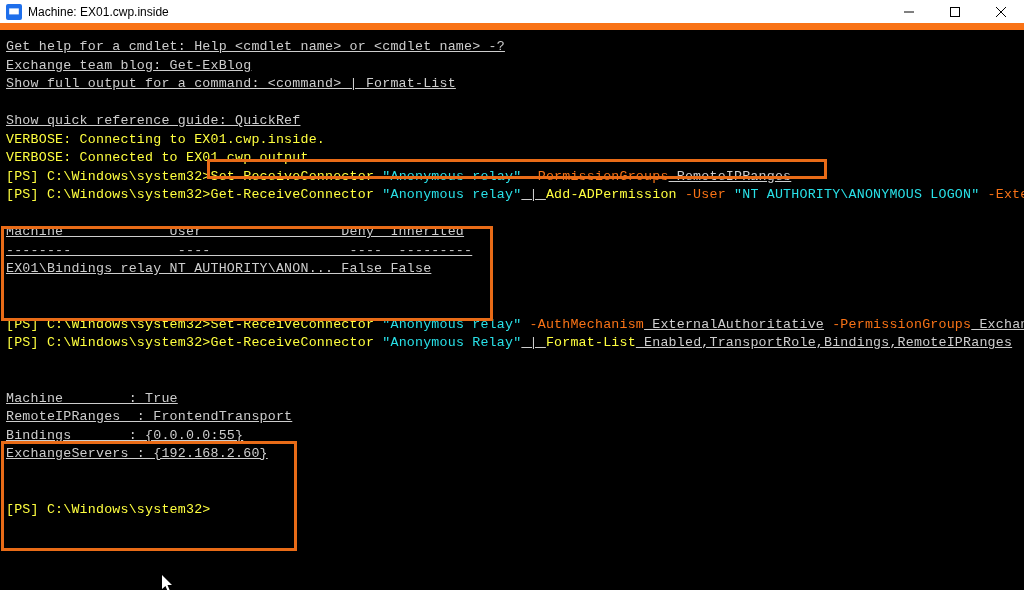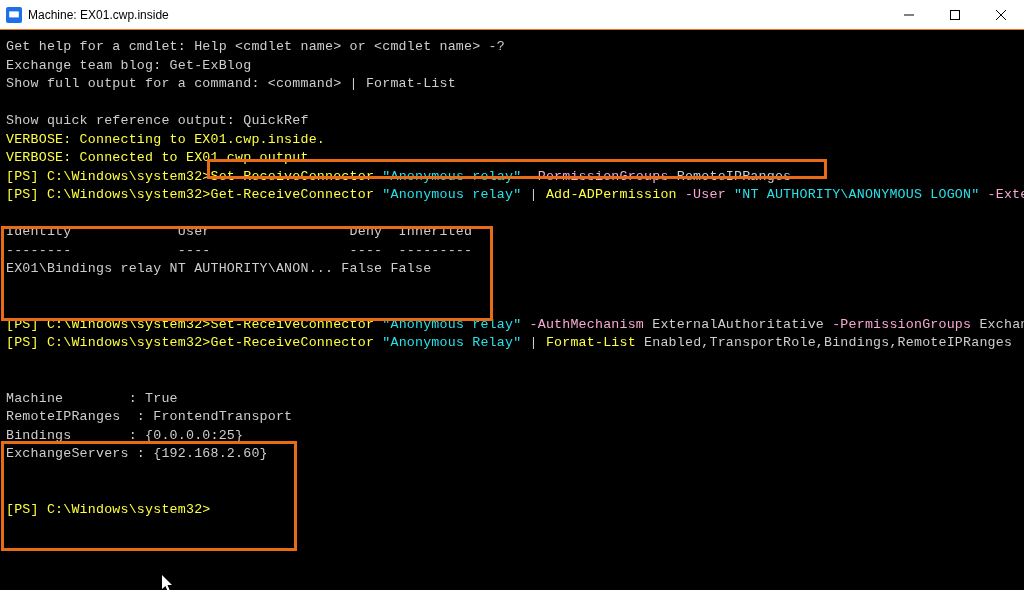--- a/index.html
+++ b/index.html
@@ -8,21 +8,21 @@
       height: 590px;
       background: #ffffff;
       font-family: Consolas, 'Courier New', monospace;
       overflow: hidden;
     }
     .titlebar {
       height: 30px;
       background: #ffffff;
       display: flex;
       align-items: center;
-      border-bottom: 1px solid #f97316;
+      border-bottom: 7px solid #f97316;
       padding-left: 6px;
     }
     .titlebar-icon {
       width: 16px;
       height: 16px;
       background: #1f6feb;
       border-radius: 2px;
       margin-right: 6px;
       display: inline-flex;
       align-items: center;
@@ -52,22 +52,22 @@
       height: 560px;
       padding: 8px 6px;
       font-size: 13.3px;
       line-height: 18.5px;
       white-space: pre;
       letter-spacing: 0.2px;
       position: relative;
     }
     .yellow { color: #ffff3f; }
     .cyan { color: #29e0e7; }
-    .darkgray { color: #f9a8d4; text-align: right; }
-    .offwhite { color: #cdcdcd; }
+    .darkgray { color: #f97316; text-align: right; }
+    .offwhite { color: #cdcdcd; text-decoration: underline; }
     .hl-box1 {
       position: absolute;
       border: 3px solid #e86b17;
       pointer-events: none;
     }
     .cursor-arrow {
       position: absolute;
       left: 145px;
       top: 526px;
       pointer-events: none;
@@ -102,38 +102,38 @@
           <line x1="10" y1="0" x2="0" y2="10" stroke="#000" stroke-width="1"></line>
         </svg>
     </div>
   </div>
 </div>
 
 <div class="terminal"><span class="offwhite">Get help for a cmdlet: Help &lt;cmdlet name&gt; or &lt;cmdlet name&gt; -?</span>
 <span class="offwhite">Exchange team blog: Get-ExBlog</span>
 <span class="offwhite">Show full output for a command: &lt;command&gt; | Format-List</span>
 
-<span class="offwhite">Show quick reference output: QuickRef</span>
+<span class="offwhite">Show quick reference guide: QuickRef</span>
 <span class="yellow">VERBOSE: Connecting to EX01.cwp.inside.</span>
 <span class="yellow">VERBOSE: Connected to EX01.cwp.output.</span>
 <span class="yellow">[PS] C:\Windows\system32&gt;</span><span class="yellow">Set-ReceiveConnector </span><span class="cyan">"Anonymous relay"</span><span class="darkgray"> -PermissionGroups</span><span class="offwhite"> RemoteIPRanges</span>
 <span class="yellow">[PS] C:\Windows\system32&gt;</span><span class="yellow">Get-ReceiveConnector </span><span class="cyan">"Anonymous relay"</span><span class="offwhite"> | </span><span class="yellow">Add-ADPermission</span><span class="darkgray"> -User</span><span class="cyan"> "NT AUTHORITY\ANONYMOUS LOGON"</span><span class="darkgray"> -ExtendedRights</span>
 
-<span class="offwhite">Identity             User                 Deny  Inherited</span>
+<span class="offwhite">Machine             User                 Deny  Inherited</span>
 <span class="offwhite">--------             ----                 ----  ---------</span>
 <span class="offwhite">EX01\Bindings relay NT AUTHORITY\ANON... False False</span>
 
 
 <span class="yellow">[PS] C:\Windows\system32&gt;</span><span class="yellow">Set-ReceiveConnector </span><span class="cyan">"Anonymous relay"</span><span class="darkgray"> -AuthMechanism</span><span class="offwhite"> ExternalAuthoritative</span><span class="darkgray"> -PermissionGroups</span><span class="offwhite"> ExchangeServers</span>
 <span class="yellow">[PS] C:\Windows\system32&gt;</span><span class="yellow">Get-ReceiveConnector </span><span class="cyan">"Anonymous Relay"</span><span class="offwhite"> | </span><span class="yellow">Format-List</span><span class="offwhite"> Enabled,TransportRole,Bindings,RemoteIPRanges</span>
 
 
 <span class="offwhite">Machine        : True</span>
 <span class="offwhite">RemoteIPRanges  : FrontendTransport</span>
-<span class="offwhite">Bindings       : {0.0.0.0:25}</span>
+<span class="offwhite">Bindings       : {0.0.0.0:55}</span>
 <span class="offwhite">ExchangeServers : {192.168.2.60}</span>
 
 
 <span class="yellow">[PS] C:\Windows\system32&gt;</span>
 <div class="hl-box1" style="left:207px; top:129px; width:620px; height:20px;"></div>
 <div class="hl-box1" style="left:1px; top:196px; width:492px; height:95px;"></div>
 <div class="hl-box1" style="left:1px; top:411px; width:296px; height:110px;"></div>
 <div class="cursor-arrow">
   <svg viewBox="0 0 12 18">
         <path d="M0 0 L0 14 L3.5 11 L6 17 L8 16 L5.5 10 L10 10 Z" fill="#fff"></path>

